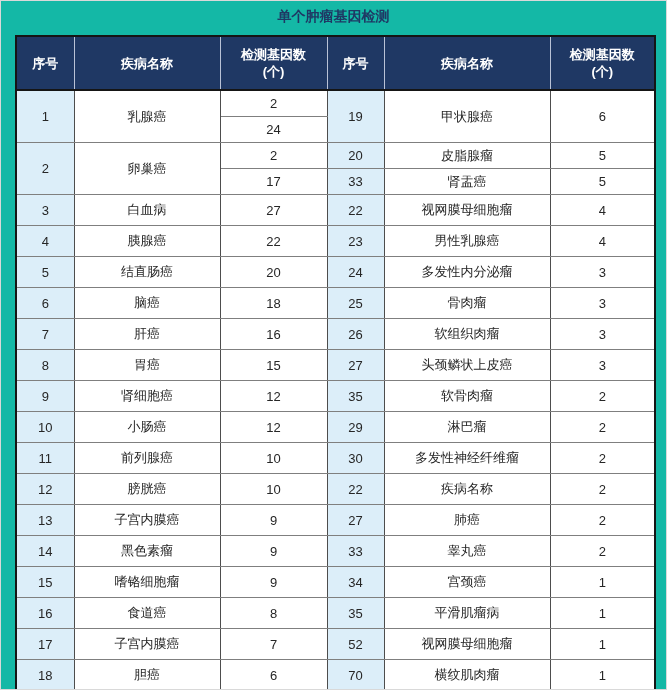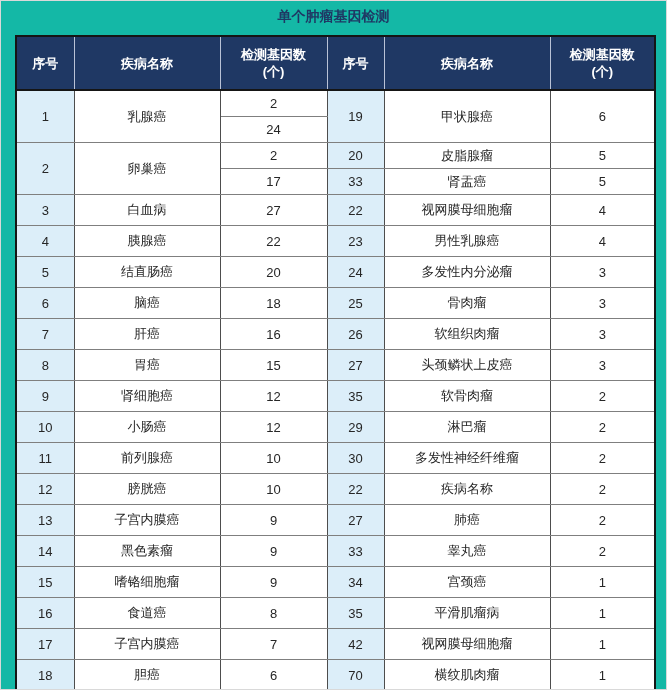--- a/index.html
+++ b/index.html
@@ -198,21 +198,21 @@
           <td class="cell-disease">食道癌</td>
           <td class="cell-genes">8</td>
           <td class="cell-no">35</td>
           <td class="cell-disease">平滑肌瘤病</td>
           <td class="cell-genes">1</td>
         </tr>
         <tr>
           <td class="cell-no">17</td>
           <td class="cell-disease">子宫内膜癌</td>
           <td class="cell-genes">7</td>
-          <td class="cell-no">42</td>
+          <td class="cell-no">52</td>
           <td class="cell-disease">视网膜母细胞瘤</td>
           <td class="cell-genes">1</td>
         </tr>
         <tr>
           <td class="cell-no">18</td>
           <td class="cell-disease">胆癌</td>
           <td class="cell-genes">6</td>
           <td class="cell-no">70</td>
           <td class="cell-disease">横纹肌肉瘤</td>
           <td class="cell-genes">1</td>

